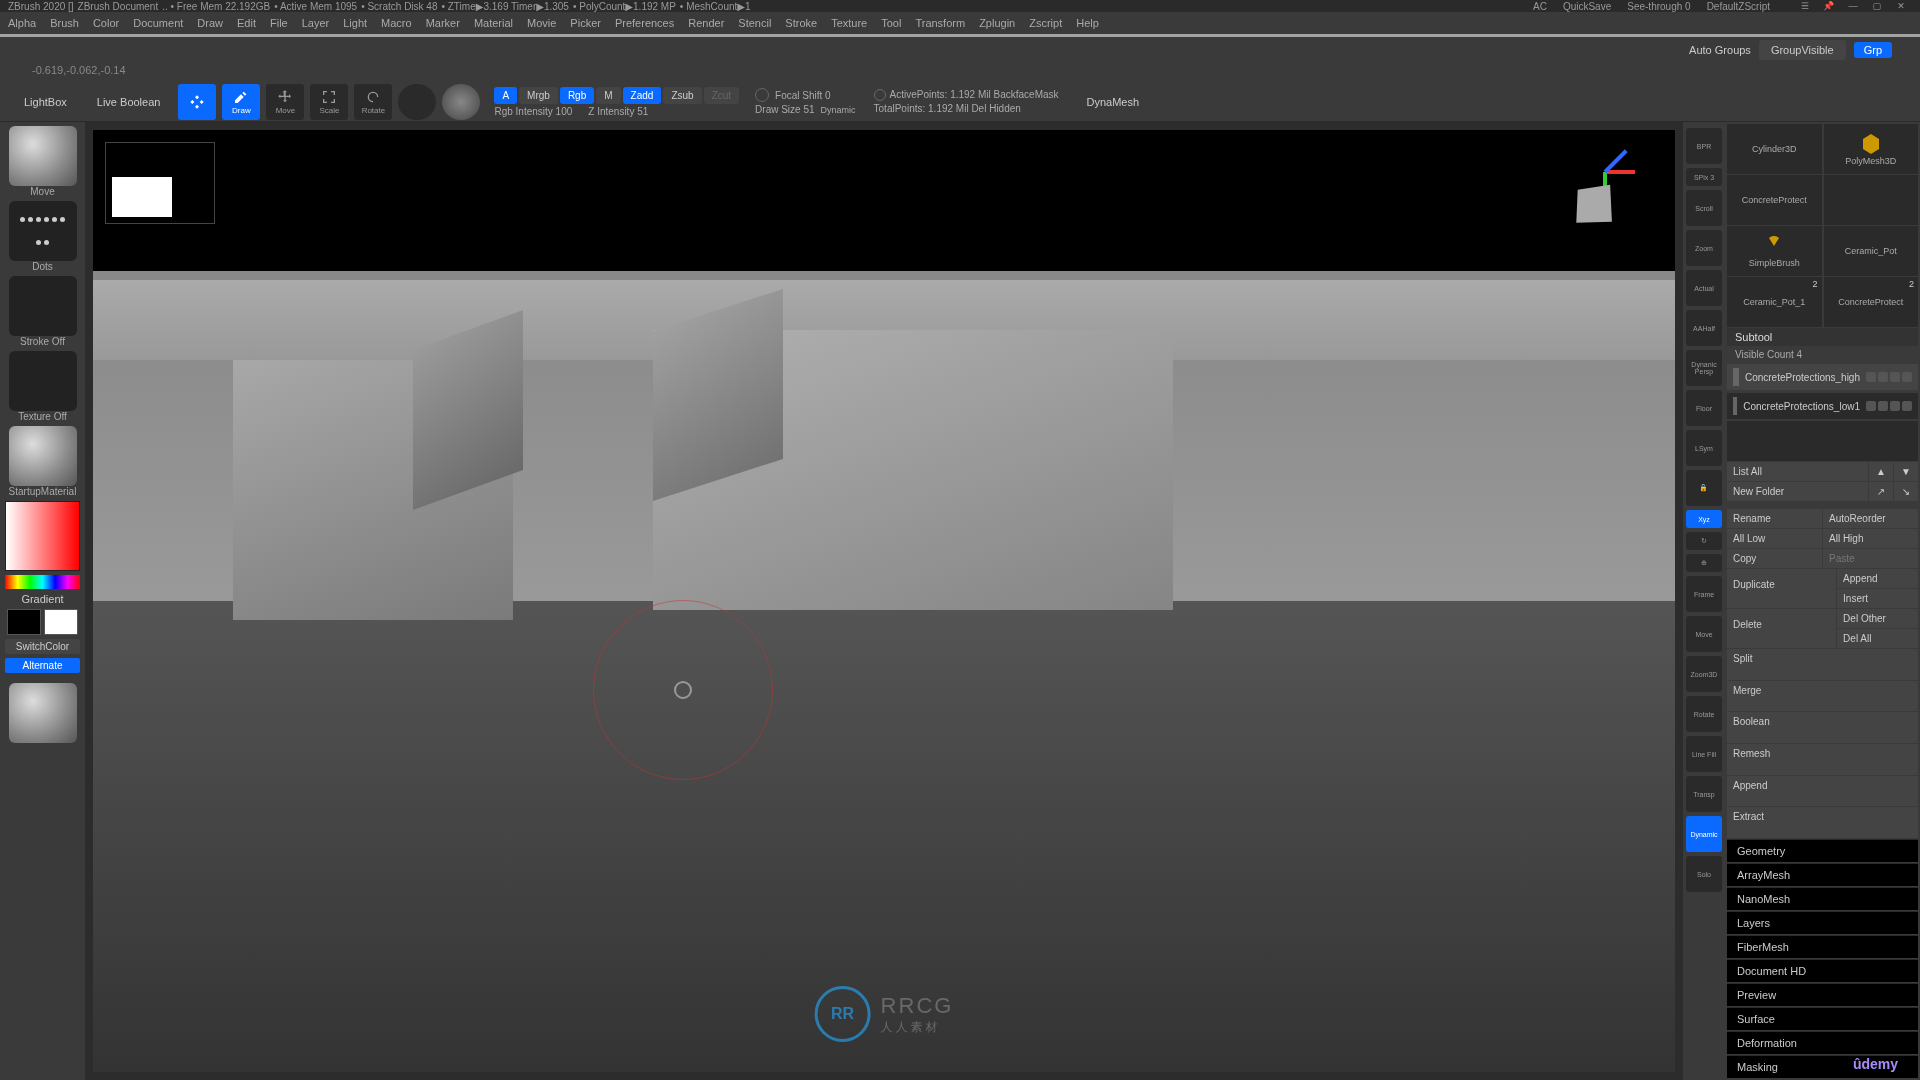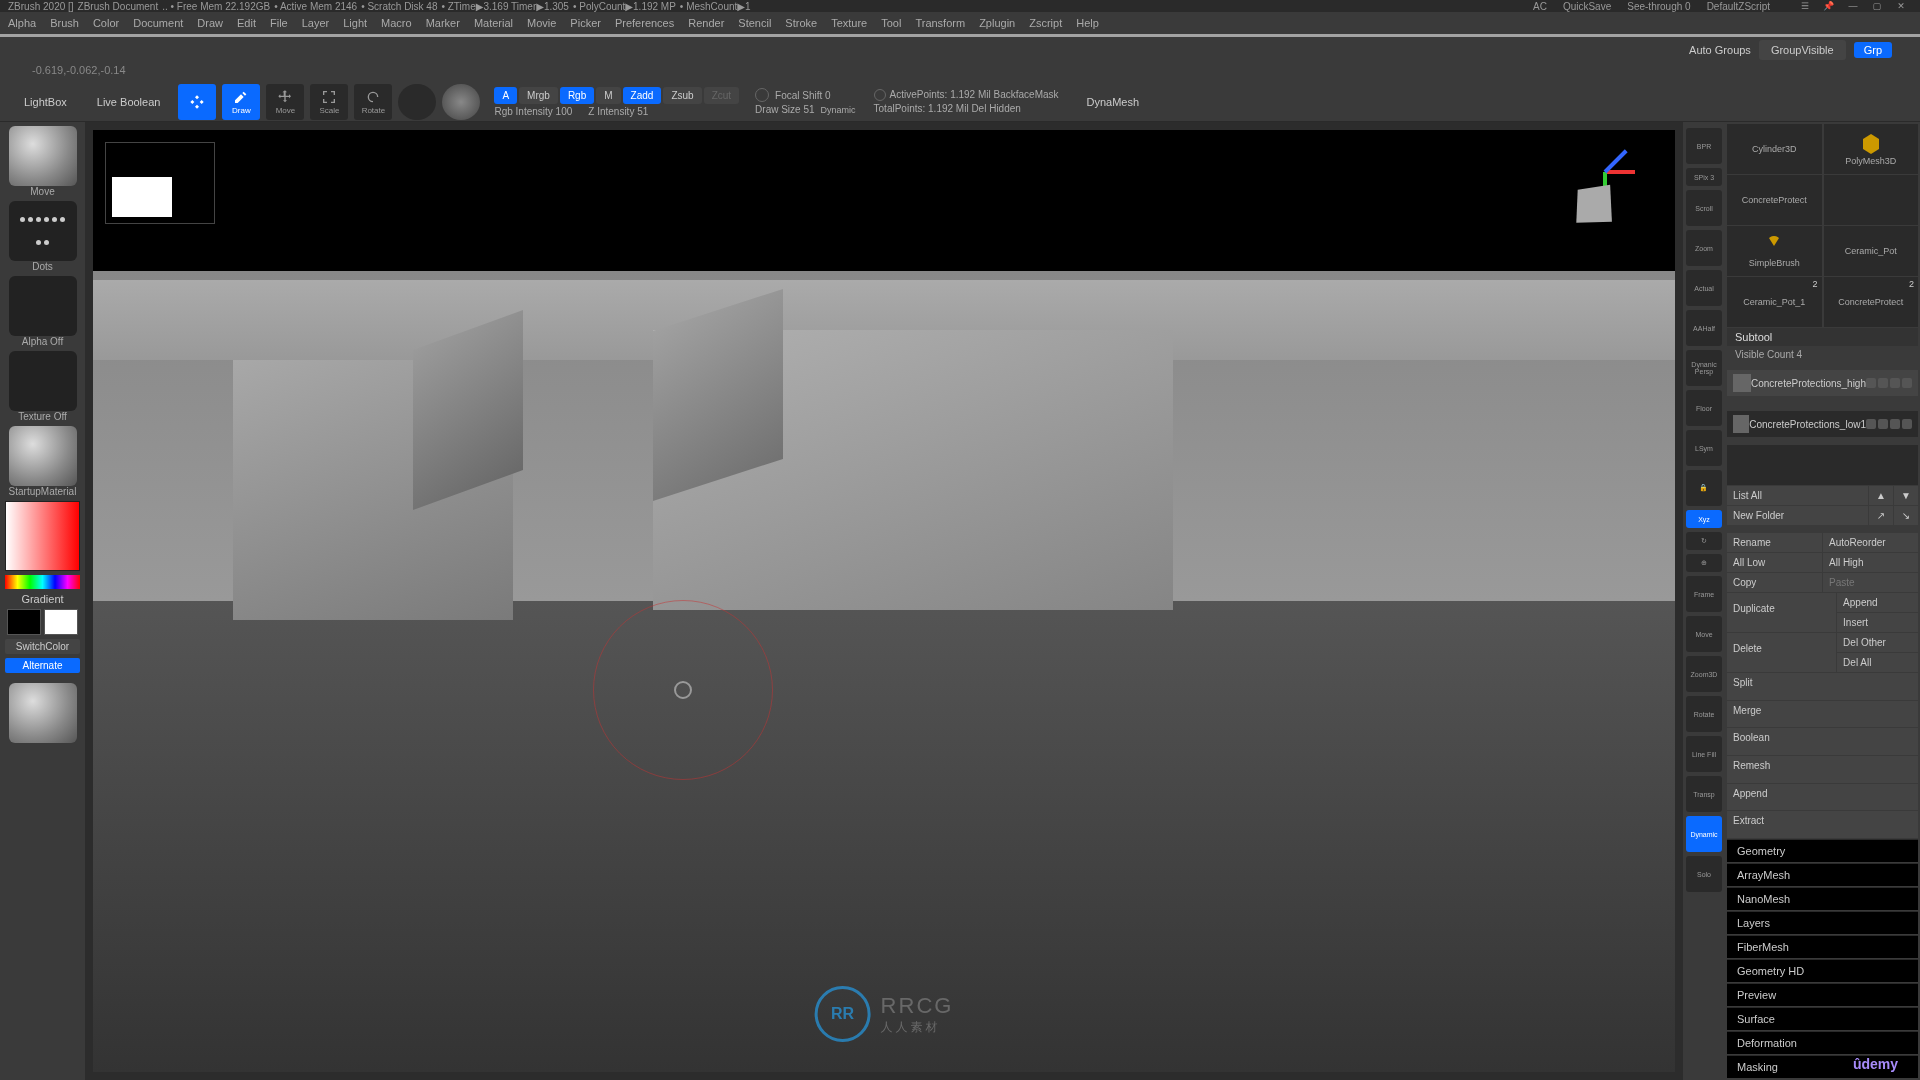--- a/index.html
+++ b/index.html
@@ -55,21 +55,21 @@
 .axis.z{background:#36f;transform:rotate(-45deg);transform-origin:left}
 .right-strip{width:42px;background:#3a3a3a;display:flex;flex-direction:column;align-items:center;padding:6px 2px;gap:4px}
 .rs-btn{width:36px;height:36px;background:#2a2a2a;border-radius:3px;display:flex;flex-direction:column;align-items:center;justify-content:center;font-size:7px;color:#999;text-align:center}
 .rs-btn.blue{background:#0a6aff;color:#fff}
 .right-panel{width:195px;background:#3a3a3a;display:flex;flex-direction:column;padding:2px;gap:1px;font-size:10px;overflow-y:auto}
 .tool-row{display:flex;gap:2px}
 .tool-cell{flex:1;height:50px;background:#2a2a2a;display:flex;flex-direction:column;align-items:center;justify-content:center;font-size:9px;color:#aaa;position:relative}
 .tool-cell svg{width:24px;height:24px}
 .badge{position:absolute;top:2px;right:4px;font-size:9px;color:#ccc}
 .section-header{background:#333;padding:3px 8px;color:#ddd;font-size:11px}
-.subtool-item{display:flex;align-items:center;padding:4px 6px;background:#2a2a2a;margin:7px 0}
+.subtool-item{display:flex;align-items:center;padding:4px 6px;gap:6px;background:#2a2a2a;margin:1px 0}
 .subtool-item.active{background:#444}
 .subtool-thumb{width:26px;height:18px;background:#666}
 .subtool-icons{margin-left:auto;display:flex;gap:2px}
 .subtool-icons span{width:10px;height:10px;background:#555;border-radius:2px}
 .action-row{display:flex;gap:1px}
 .action-btn{flex:1;padding:4px 6px;background:#444;color:#ccc;text-align:left;font-size:10px}
 .action-btn.single{width:100%}
 .action-btn.dim{color:#777}
 .accordion{padding:5px 10px;background:#000000;color:#ccc;font-size:11px;border-top:1px solid #2a2a2a}
 .spacer{height:40px;background:#2a2a2a}
@@ -80,21 +80,21 @@
 .udemy{position:absolute;bottom:8px;right:22px;color:#a78bfa;font-size:14px;font-weight:bold}
 .canvas-3d{position:absolute;inset:0}
 </style>
 </head>
 <body>
 
 <div class="titlebar">
   <span>ZBrush 2020 []</span>
   <span>ZBrush Document</span>
   <span>.. • Free Mem 22.192GB</span>
-  <span>• Active Mem 2146</span>
+  <span>• Active Mem 1095</span>
   <span>• Scratch Disk 48</span>
   <span>• ZTime▶3.169 Timer▶1.305</span>
   <span>• PolyCount▶1.192 MP</span>
   <span>• MeshCount▶1</span>
   <div class="titlebar-right">
     <span>AC</span>
     <span>QuickSave</span>
     <span>See-through  0</span>
     <span>DefaultZScript</span>
     <div class="win-controls">
@@ -228,21 +228,21 @@
           <span></span>
           <span></span>
           <span></span>
           <span></span>
           <span></span>
         </div>
         <span>Dots</span>
       </div>
     <div class="tool-slot">
         <div class="tool-thumb dark"></div>
-        <span>Alpha Off</span>
+        <span>Stroke Off</span>
       </div>
     <div class="tool-slot">
         <div class="tool-thumb dark"></div>
         <span>Texture Off</span>
       </div>
     <div class="tool-slot">
         <div class="tool-thumb"></div>
         <span>StartupMaterial</span>
       </div>
     <div class="color-picker"></div>
@@ -415,21 +415,21 @@
     <div class="action-btn single">Boolean</div>
     <div class="action-btn single">Remesh</div>
     <div class="action-btn single">Append</div>
     <div class="action-btn single">Extract</div>
 
     <div class="accordion">Geometry</div>
     <div class="accordion">ArrayMesh</div>
     <div class="accordion">NanoMesh</div>
     <div class="accordion">Layers</div>
     <div class="accordion">FiberMesh</div>
-    <div class="accordion">Geometry HD</div>
+    <div class="accordion">Document HD</div>
     <div class="accordion">Preview</div>
     <div class="accordion">Surface</div>
     <div class="accordion">Deformation</div>
     <div class="accordion">Masking</div>
   </div>
 </div>
 
 <div class="udemy">ûdemy</div>
 
 </body></html>

